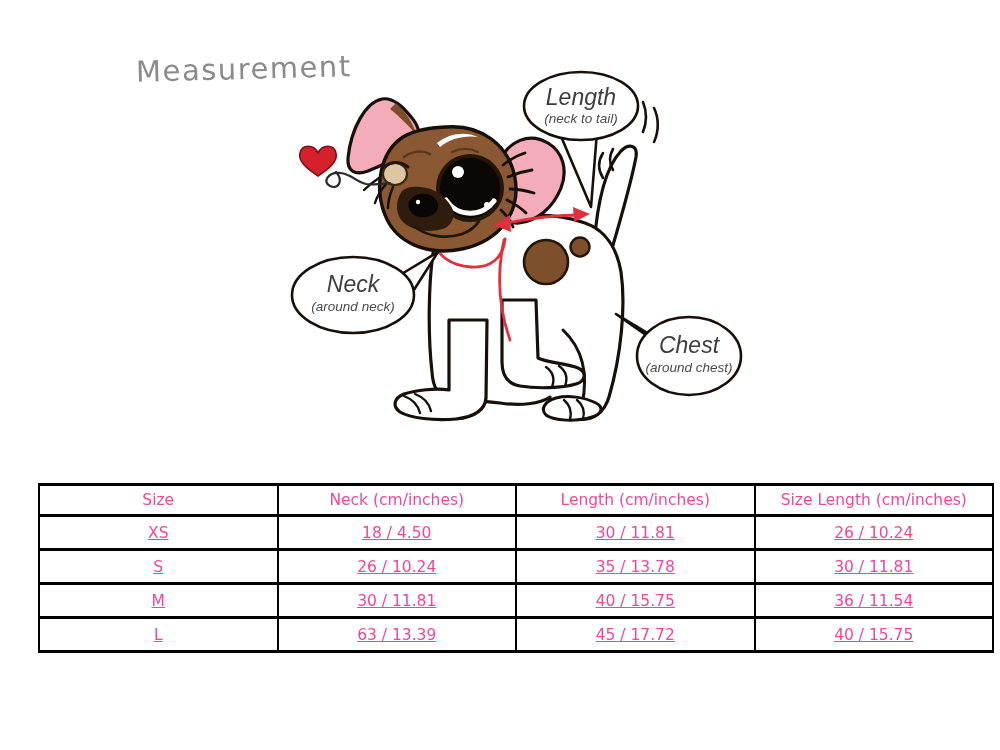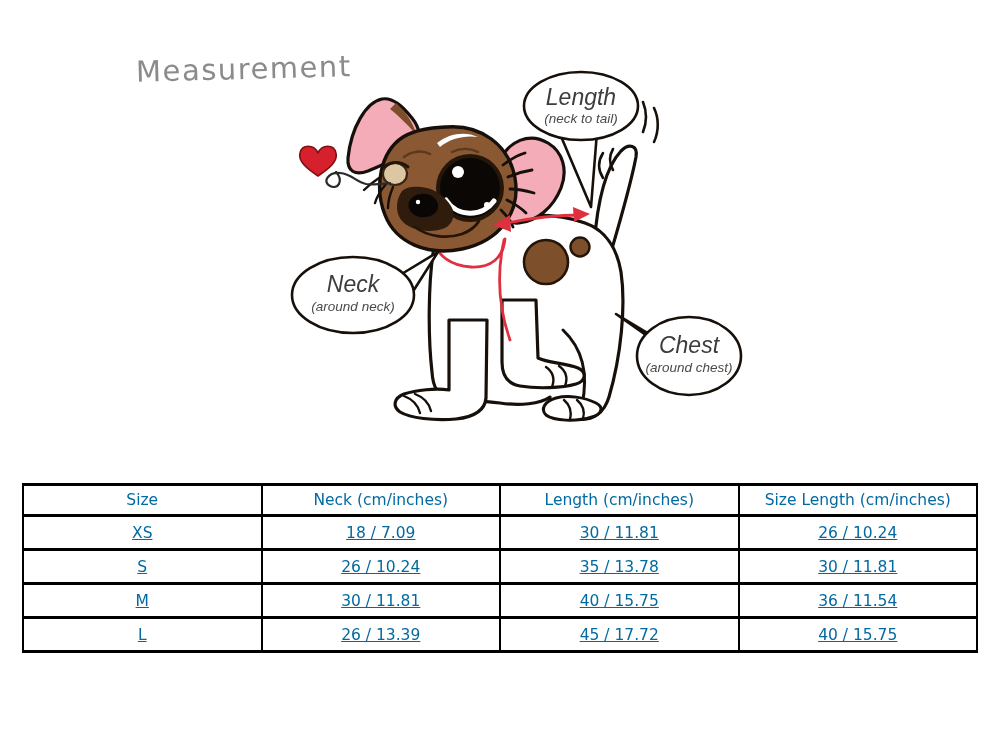--- a/index.html
+++ b/index.html
@@ -1,22 +1,22 @@
 <!DOCTYPE html>
 <html><head>
 <meta charset="utf-8">
 <style>
   html,body{margin:0;padding:0;background:#fff;}
   .page{position:relative;width:1000px;height:750px;background:#ffffff;overflow:hidden;
         font-family:"DejaVu Sans",sans-serif;}
   .title{position:absolute;left:136px;top:52px;font-size:29px;color:#8b8b8b;
          letter-spacing:1.5px;transform:rotate(-1.5deg);font-family:"DejaVu Sans",sans-serif;}
   .illustration{position:absolute;left:0;top:0;width:1000px;height:480px;}
-  .size-table{position:absolute;left:22px;top:483px;width:956px;border-collapse:collapse;
-              table-layout:fixed;font-size:15.5px;color:#0369a1;}
+  .size-table{position:absolute;left:38px;top:483px;width:956px;border-collapse:collapse;
+              table-layout:fixed;font-size:15.5px;color:#ec4899;}
   .size-table th,.size-table td{border:3px solid #000;border-left-width:2px;border-right-width:2px;
               font-weight:400;text-align:center;vertical-align:middle;padding:0;}
   .size-table thead th{height:28px;}
   .size-table tbody td{height:31px;text-decoration:underline;}
   svg text{font-family:"Liberation Sans","DejaVu Sans",sans-serif;}
   .bubble-main{font-size:23px;font-style:italic;fill:#3d3d3d;}
   .bubble-sub{font-size:13.5px;font-style:italic;fill:#4a4a4a;}
 </style>
 </head>
 <body>
@@ -119,38 +119,38 @@
       <tr>
         <th>Size</th>
         <th>Neck (cm/inches)</th>
         <th>Length (cm/inches)</th>
         <th>Size Length (cm/inches)</th>
       </tr>
     </thead>
     <tbody>
       <tr>
         <td>XS</td>
-        <td>18 / 7.09</td>
+        <td>18 / 4.50</td>
         <td>30 / 11.81</td>
         <td>26 / 10.24</td>
       </tr>
       <tr>
         <td>S</td>
         <td>26 / 10.24</td>
         <td>35 / 13.78</td>
         <td>30 / 11.81</td>
       </tr>
       <tr>
         <td>M</td>
         <td>30 / 11.81</td>
         <td>40 / 15.75</td>
         <td>36 / 11.54</td>
       </tr>
       <tr>
         <td>L</td>
-        <td>26 / 13.39</td>
+        <td>63 / 13.39</td>
         <td>45 / 17.72</td>
         <td>40 / 15.75</td>
       </tr>
     </tbody>
   </table>
 
 </div>
 
 </body></html>

